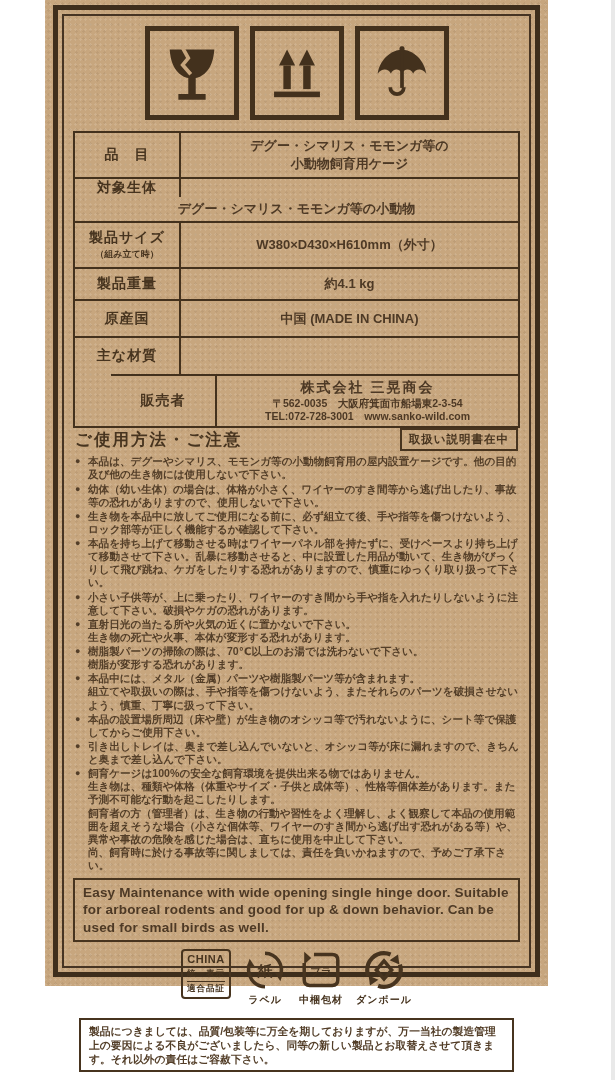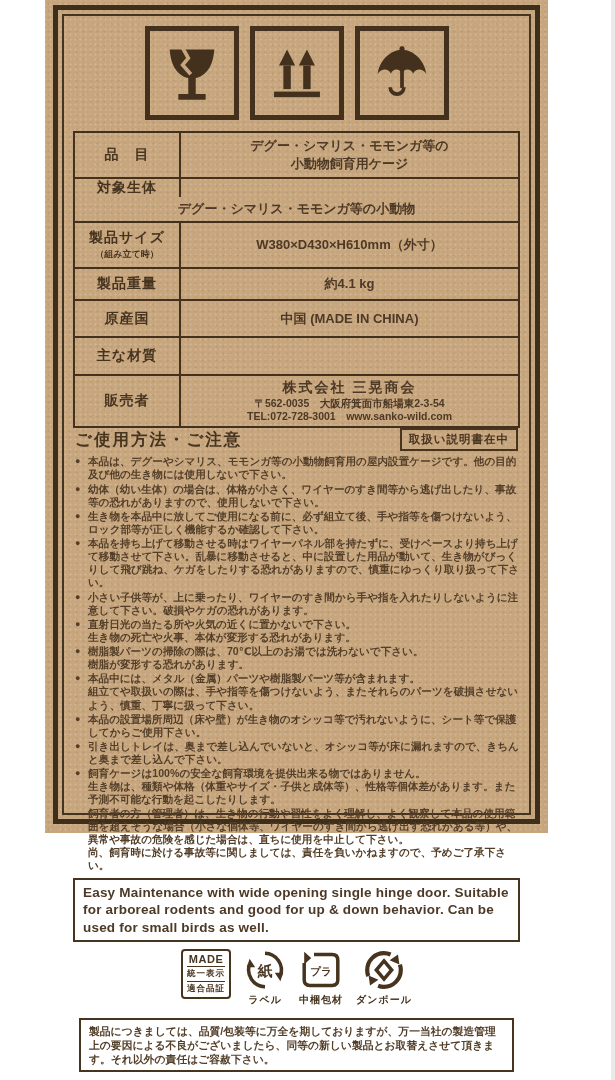--- a/index.html
+++ b/index.html
@@ -3,21 +3,21 @@
 <meta charset="utf-8">
 <style>
   html,body{margin:0;padding:0;}
   body{
     width:615px;height:1080px;overflow:hidden;background:#ffffff;
     font-family:"Liberation Sans","DejaVu Sans",sans-serif;
     position:relative;
   }
   .right-strip{position:absolute;right:0;top:0;width:4px;height:1080px;background:#e9e9e9;}
   .box{
-    position:absolute;left:45px;top:0;width:503px;height:833px;
+    position:absolute;left:45px;top:0;width:503px;height:986px;
     background-color:#c7a67e;
     background-image:
       radial-gradient(rgba(60,40,20,0.07) 1px, transparent 1.3px),
       radial-gradient(rgba(255,255,255,0.12) 1px, transparent 1.3px);
     background-size:7px 7px,5px 5px;
     background-position:0 0,3px 2px;
   }
   .frame-outer{position:absolute;left:8px;right:8px;top:5px;bottom:9px;border:5px solid #3e2e1c;}
   .frame-inner{position:absolute;inset:4px;border:2px solid #463423;padding:6px 9px 6px 9px;
     display:flex;flex-direction:column;color:#523d28;}
@@ -31,21 +31,21 @@
   .spec{border:2px solid #43311d;margin-top:11px;}
   .spec .row{display:flex;border-top:2px solid #43311d;}
   .spec .row:first-child{border-top:none;}
   .cell-l{width:104px;border-right:2px solid #43311d;display:flex;flex-direction:column;
     align-items:center;justify-content:center;font-weight:bold;font-size:14px;letter-spacing:1px;color:#47341f;}
   .cell-l .sub{font-size:9px;font-weight:bold;letter-spacing:0;margin-top:1px;}
   .cell-v{flex:1;display:flex;flex-direction:column;align-items:center;justify-content:center;
     font-size:13px;font-weight:600;text-align:center;color:#4d3925;padding:3px 4px;}
   .multiline{white-space:pre-line;}
   .r1{min-height:44px;} .r2{min-height:36px;flex-direction:column;} .r3{min-height:44px;} .r4{min-height:30px;}
-  .r5{min-height:35px;} .r6{min-height:36px;} .r7{min-height:48px;}
+  .r5{min-height:35px;} .r6{min-height:36px;} .r7{min-height:48px;margin-left:36px;}
   .seller-name{font-size:14px;font-weight:bold;letter-spacing:2px;}
   .seller-addr{font-size:10.5px;font-weight:600;line-height:1.25;white-space:pre-line;}
 
   
   .usage-head{display:flex;align-items:center;justify-content:space-between;padding:0 2px;}
   .usage-title{font-size:16.5px;font-weight:bold;letter-spacing:2px;color:#47341f;}
   .manual-badge{border:2px solid #47341f;font-size:11.5px;font-weight:bold;padding:2px 7px;letter-spacing:1px;color:#47341f;}
 
   
   ul.bullets{list-style:none;margin:4px 0 0 0;padding:0 0 0 2px;}
@@ -211,21 +211,21 @@
 生き物は、種類や体格（体重やサイズ・子供と成体等）、性格等個体差があります。また予測不可能な行動を起こしたりします。
 飼育者の方（管理者）は、生き物の行動や習性をよく理解し、よく観察して本品の使用範囲を超えそうな場合（小さな個体等、ワイヤーのすき間から逃げ出す恐れがある等）や、異常や事故の危険を感じた場合は、直ちに使用を中止して下さい。
 尚、飼育時に於ける事故等に関しましては、責任を負いかねますので、予めご了承下さい。</span>
           </li>
       </ul>
 
       <div class="en-box">Easy Maintenance with wide opening single hinge door. Suitable for arboreal rodents and good for up &amp; down behavior. Can be used for small birds as well.</div>
 
       <div class="recycle">
         <div class="jppma">
-          <span class="l1">MADE</span>
+          <span class="l1">CHINA</span>
           <span class="l2">統一表示</span>
           <span class="l3">適合品証</span>
         </div>
         <div class="rmark">
           <svg viewBox="0 0 60 60">
             <path fill="none" stroke="#47341f" stroke-width="5" d="M30,6 a24,24 0 0 1 22,32"></path>
             <polygon points="56,34 44,34 52,46" fill="#47341f"></polygon>
             <path fill="none" stroke="#47341f" stroke-width="5" d="M30,54 a24,24 0 0 1 -22,-32"></path>
             <polygon points="4,26 16,26 8,14" fill="#47341f"></polygon>
             <text x="30" y="38" font-size="21" font-weight="bold" fill="#47341f" text-anchor="middle" font-family="'Liberation Sans',sans-serif">紙</text>

